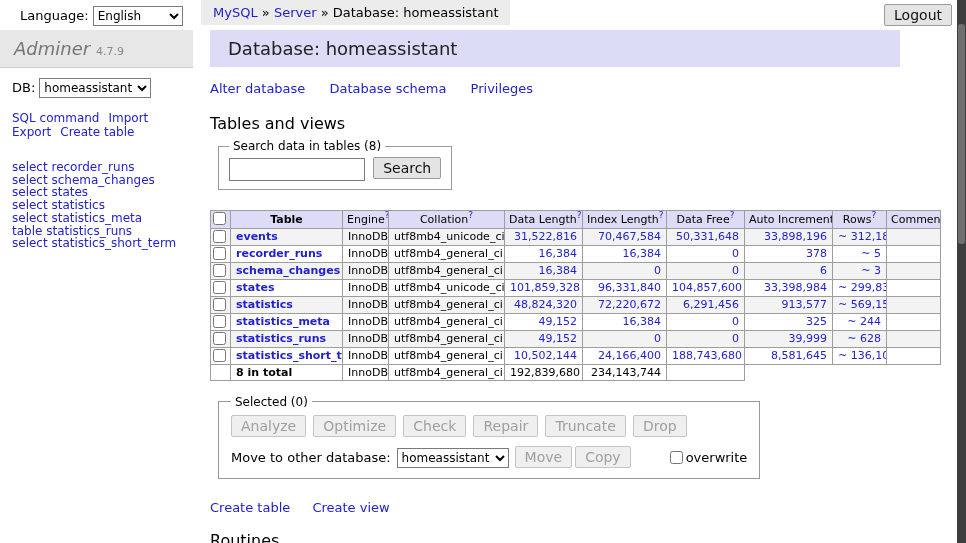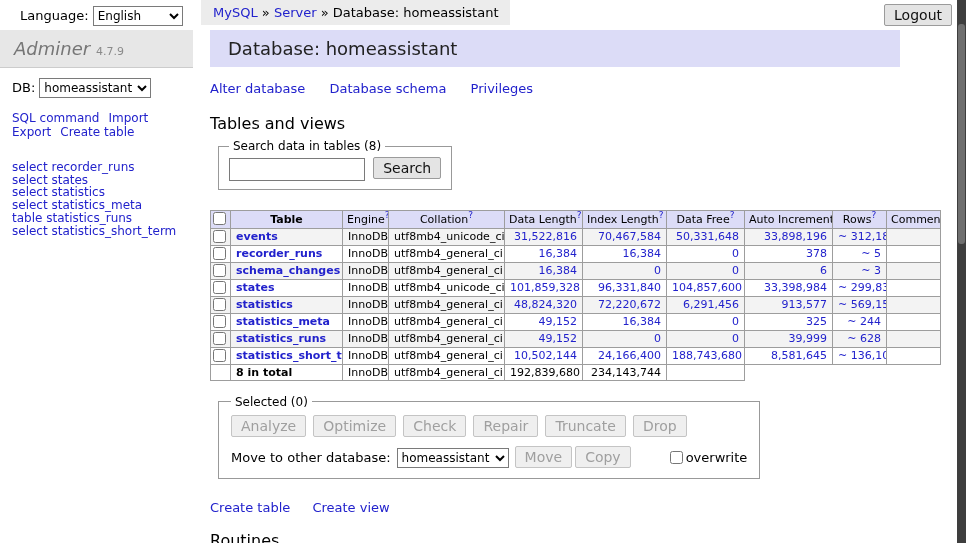--- a/index.html
+++ b/index.html
@@ -106,20 +106,21 @@
     <span class="ver">4.7.9</span>
   </h1>
   <div class="menu-db">
     <span>DB:</span><select><option>homeassistant</option></select>
   </div>
   <div class="menu-links">
     <a href="#">SQL command</a><a href="#">Import</a><a href="#">Export</a><a href="#">Create table</a>
   </div>
   <div class="menu-tables">
       <a href="#">select recorder_runs</a>
+      <a href="#">select schema_changes</a>
       <a href="#">select states</a>
       <a href="#">select statistics</a>
       <a href="#">select statistics_meta</a>
       <a href="#">table statistics_runs</a>
       <a href="#">select statistics_short_term</a>
     </div>
 </div>
 
 <div id="content">
   <h2>Database: homeassistant</h2>

